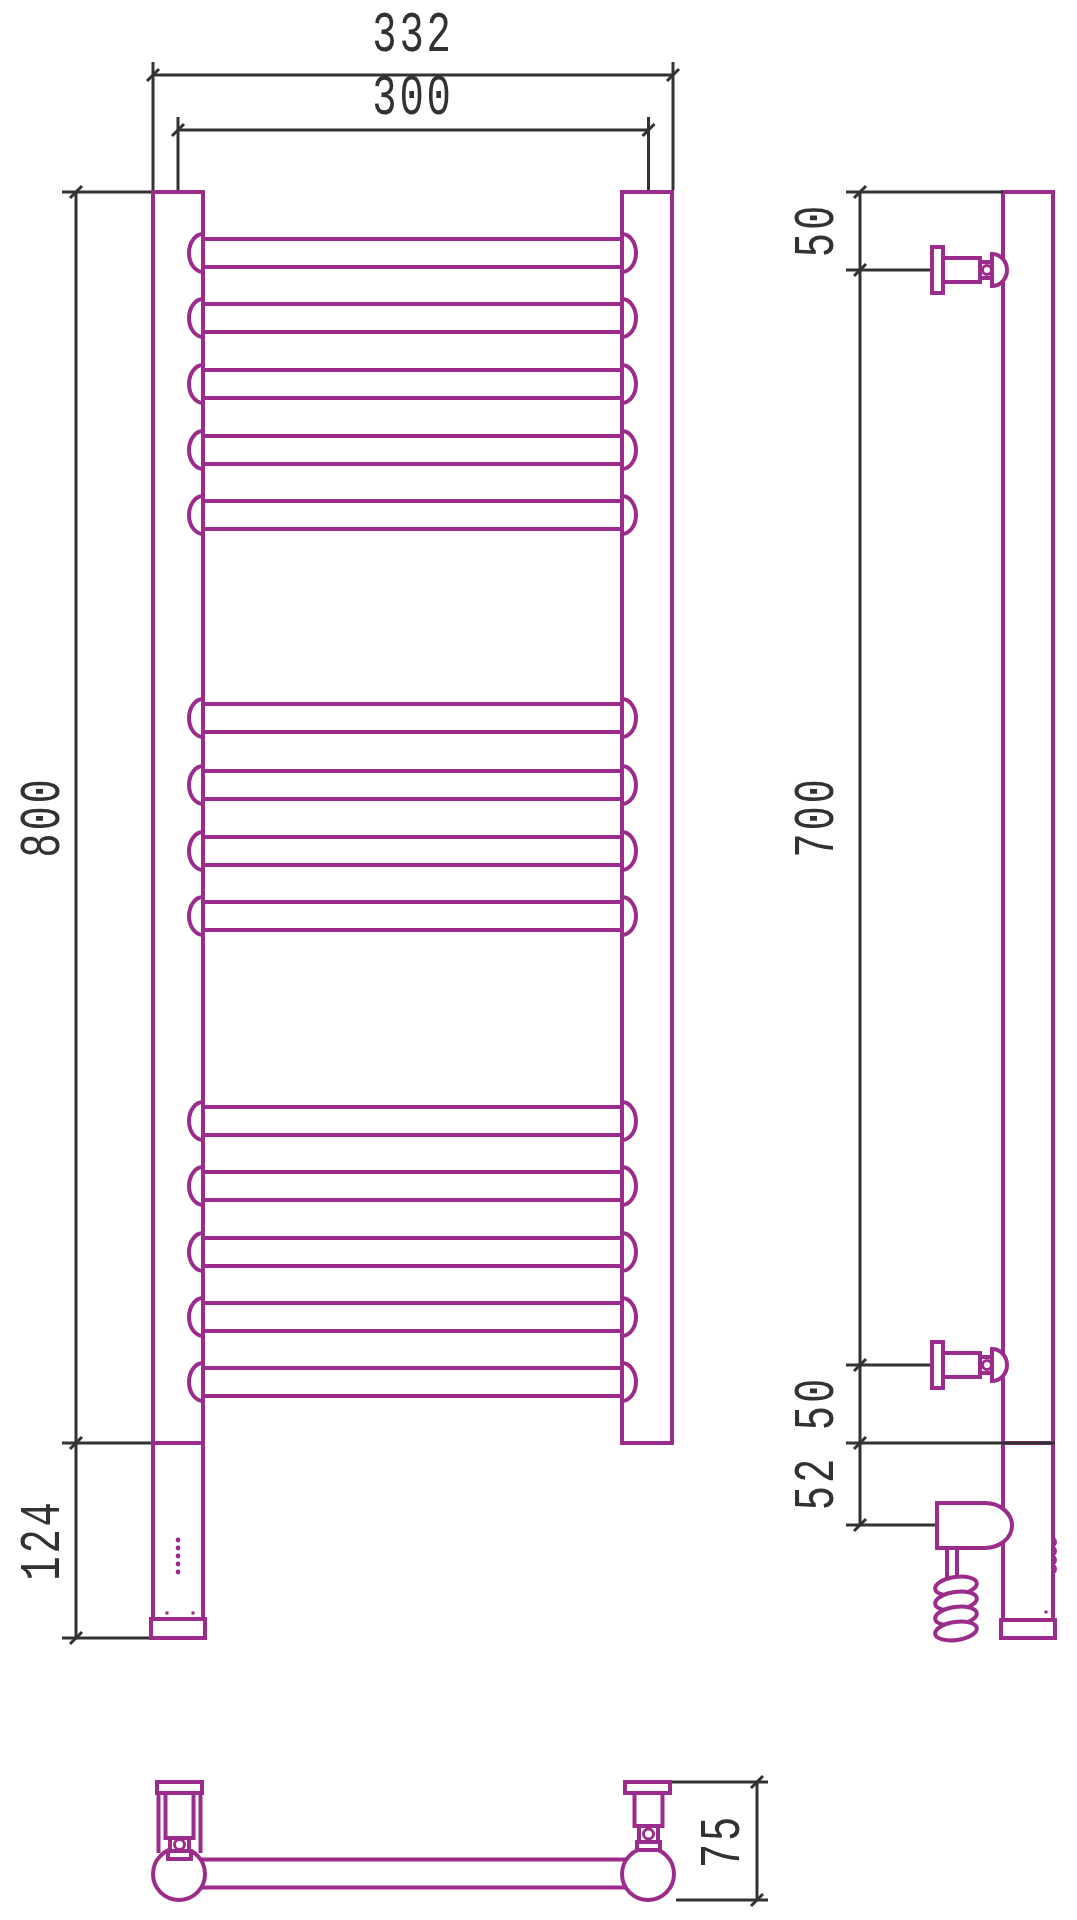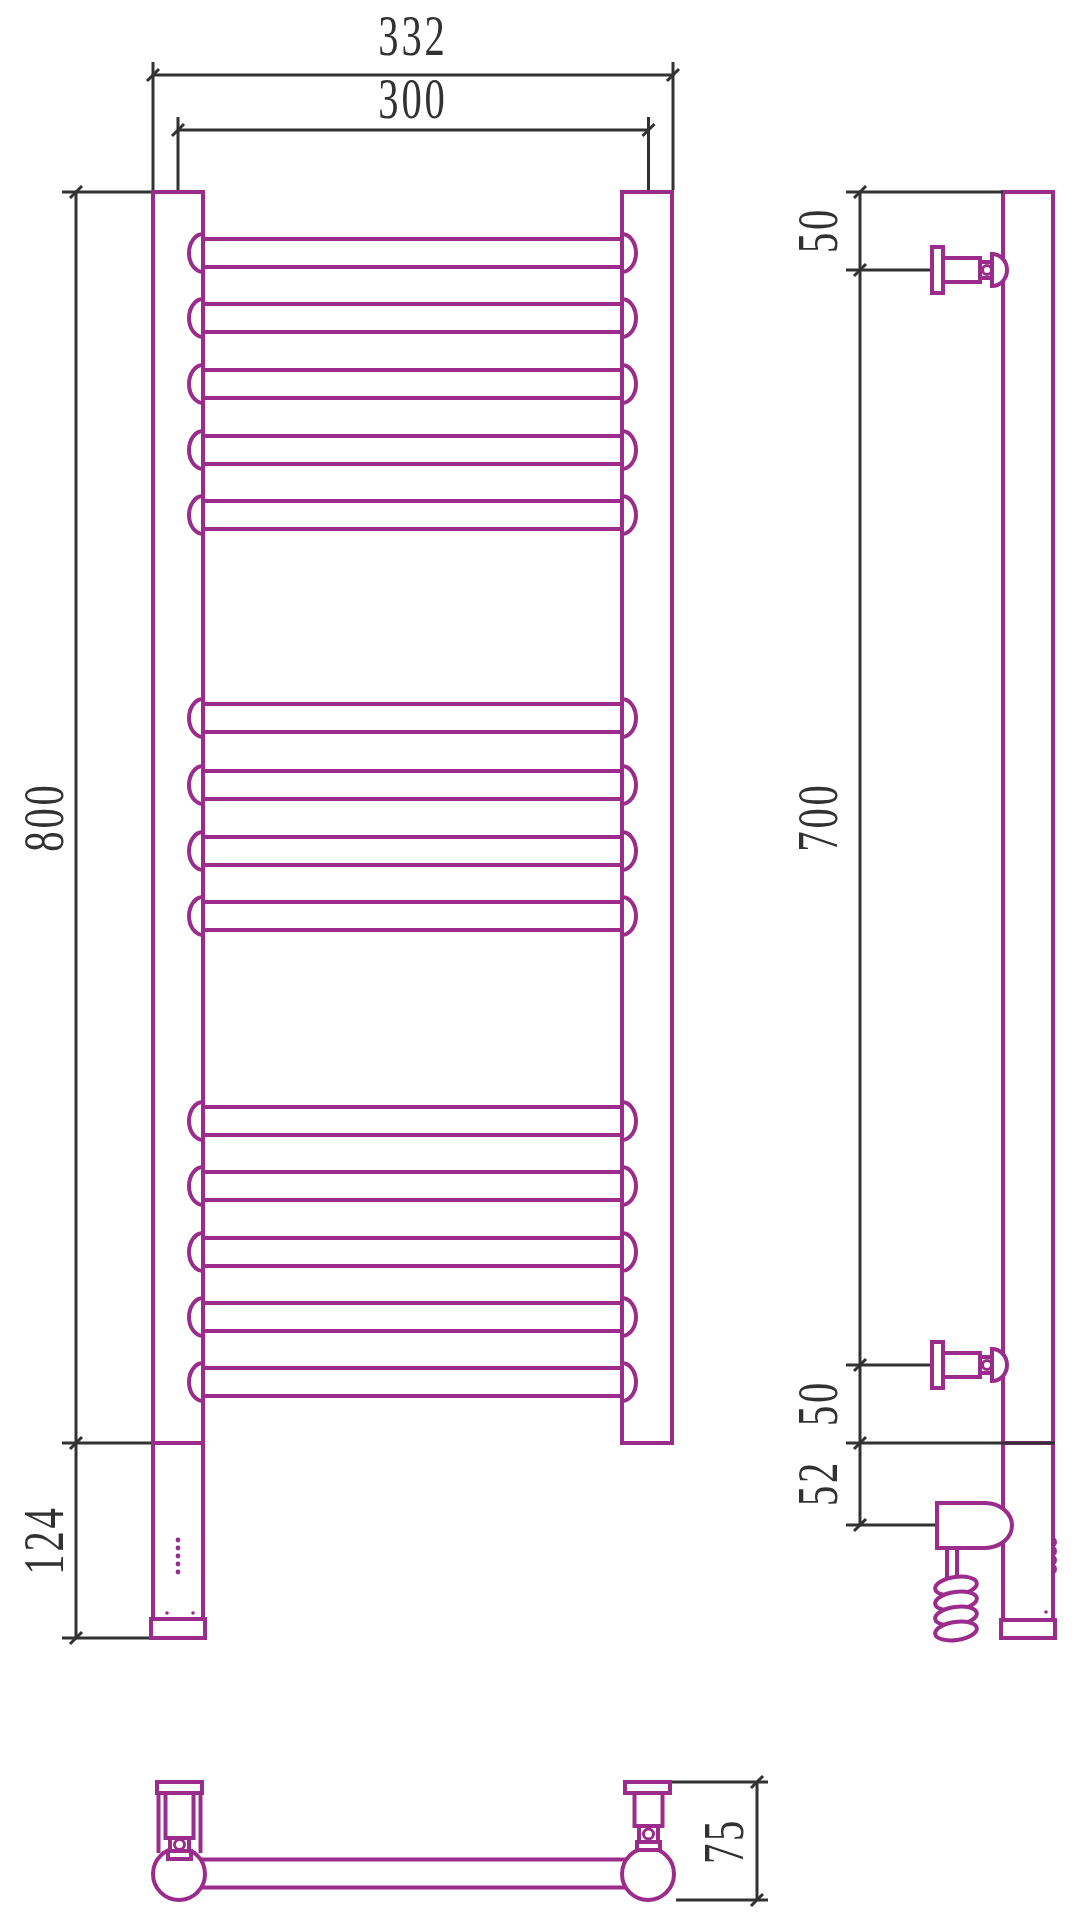--- a/index.html
+++ b/index.html
@@ -1,20 +1,20 @@
 <!DOCTYPE html>
 <html style="--product: #9B2C8B; --dim: #323232; --bg: #FFFFFF;"><head>
 <meta charset="utf-8">
 <style>
   html,body{margin:0;padding:0;background:#fff;}
   #canvas{
     position:relative;
     width:1077px;height:1920px;
     background:var(--bg,#fff);
-    font-family:Liberation Serif, serif;
+    font-family:Liberation Mono, monospace;
     overflow:hidden;
   }
   #canvas svg{position:absolute;left:0;top:0;}
   
   .m  {stroke:var(--product,#9B2C8B);stroke-width:4;fill:none;}
   .mf {stroke:var(--product,#9B2C8B);stroke-width:4;fill:#fff;}
   .mf2{stroke:var(--product,#9B2C8B);stroke-width:3;fill:#fff;}
   .m3 {stroke:var(--product,#9B2C8B);stroke-width:3;fill:none;}
   .dot{fill:var(--product,#9B2C8B);stroke:none;}
   

